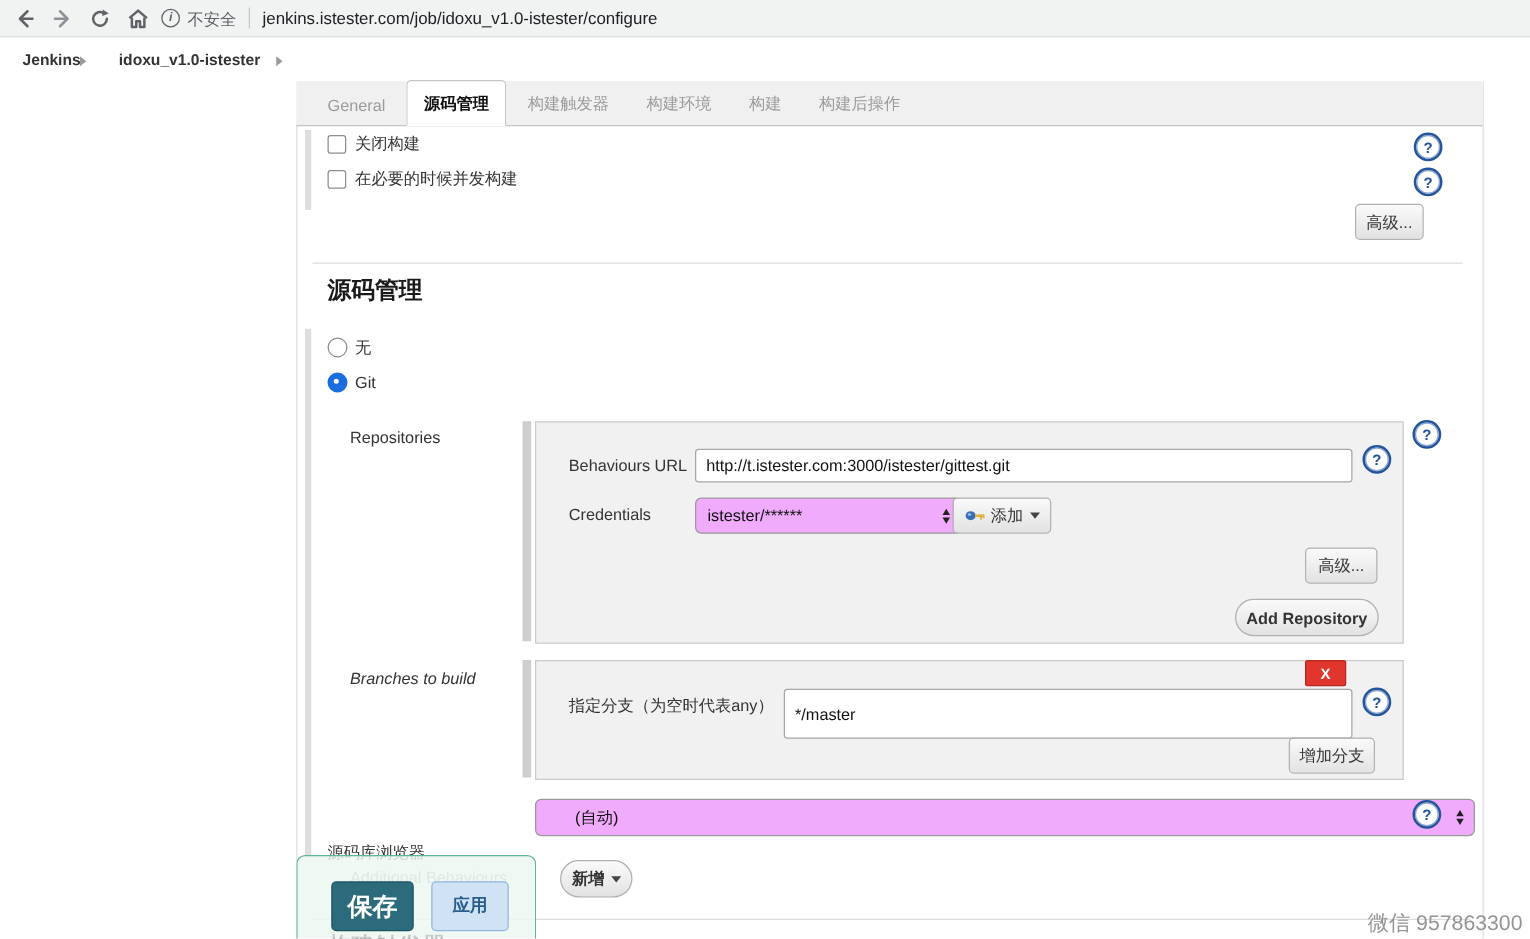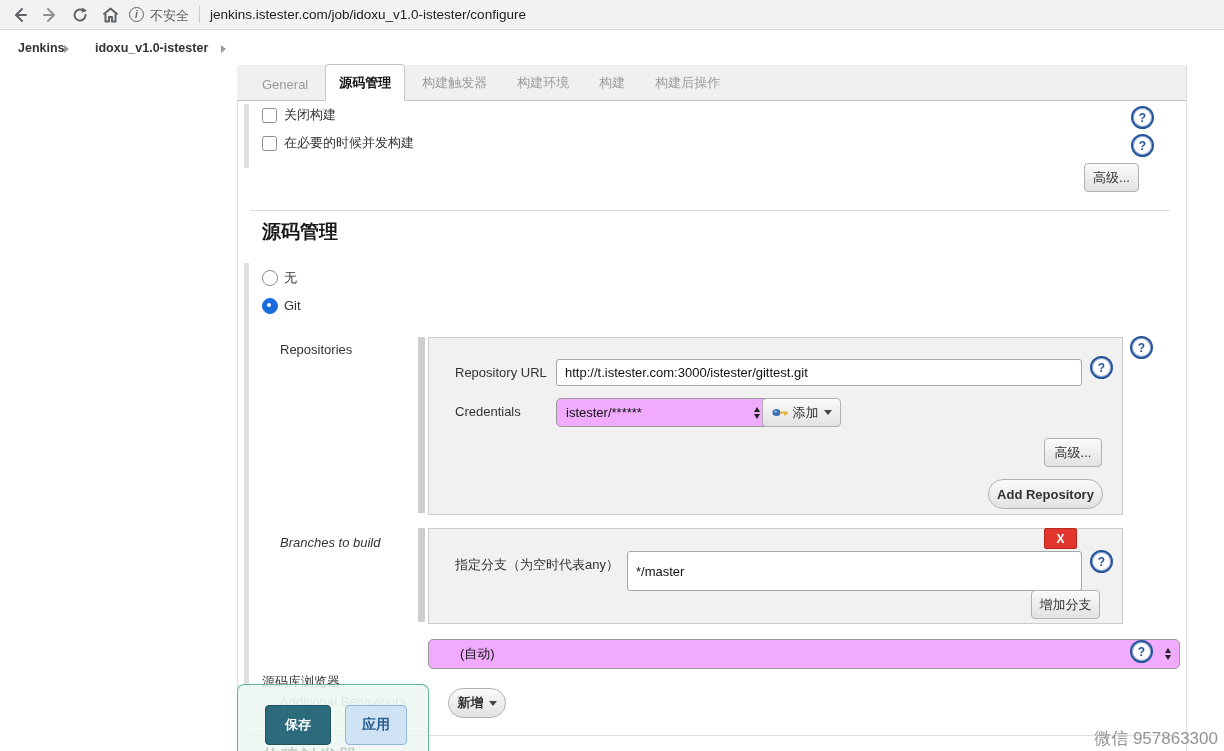--- a/index.html
+++ b/index.html
@@ -62,21 +62,21 @@
 
   .delete-x{position:absolute;width:31px;height:19px;background:#e0362e;border:1px solid #b8281f;border-radius:2px;
             color:#fff;font-weight:bold;font-size:12px;display:flex;align-items:center;justify-content:center;cursor:pointer;}
 
   .section-title{position:absolute;font-size:19px;font-weight:bold;color:#1a1a1a;white-space:nowrap;}
   .hr{position:absolute;height:1px;background:#ddd;}
 
   .float-panel{position:absolute;left:237px;top:684px;width:190px;height:67px;background:rgba(237,247,242,0.82);
                border:1px solid #62b29c;border-bottom:none;border-radius:7px 7px 0 0;z-index:5;}
   .save-btn{position:absolute;left:265px;top:705px;width:64px;height:38px;background:#2b6b7b;border:1px solid #1d525f;
-            border-radius:4px;color:#fff;font-weight:bold;font-size:13px;display:flex;align-items:center;justify-content:center;z-index:6;cursor:pointer;}
+            border-radius:4px;color:#fff;font-weight:bold;font-size:20px;display:flex;align-items:center;justify-content:center;z-index:6;cursor:pointer;}
   .apply-btn{position:absolute;left:345px;top:705px;width:60px;height:38px;background:#cfe3f5;border:1px solid #8fb6dd;
              border-radius:4px;color:#2b5e8c;font-weight:bold;font-size:14px;display:flex;align-items:center;justify-content:center;z-index:6;cursor:pointer;}
   .watermark{position:absolute;right:6px;bottom:1px;font-size:17px;color:#949494;z-index:7;}
   .muted{color:#9aa5a0;}
 </style>
 </head>
 <body>
 
 <div id="screen">
 
@@ -149,21 +149,21 @@
   <div class="radio" style="left:262px;top:270px;"></div>
   <div class="lbl" style="left:284px;top:270px;">无</div>
   <div class="radio selected" style="left:262px;top:298px;"></div>
   <div class="lbl" style="left:284px;top:298px;text-align:right;">Git</div>
 
   <div class="lbl" style="left:280px;top:342px;">Repositories</div>
   <div class="help-icon" style="left:1130px;top:336px;">?</div>
   <div class="chunk-bar" style="left:418px;top:337px;height:176px;"></div>
   <div class="panel" style="left:428px;top:337px;width:693px;height:176px;"></div>
 
-  <div class="lbl" style="left:455px;top:365px;">Repository URL</div>
+  <div class="lbl" style="left:455px;top:365px;">Behaviours URL</div>
   <input class="text-input" style="left: 556px; top: 359px; width: 526px; height: 27px;" value="http://t.istester.com:3000/istester/gittest.git">
   <div class="help-icon" style="left:1090px;top:356px;">?</div>
 
   <div class="lbl" style="left:455px;top:404px;">Credentials</div>
   <div class="select" style="left:556px;top:398px;width:178px;height:27px;">
     <span>istester/******</span>
     <span class="spinner">
         <span class="tri-up"></span>
         <span class="tri-dn"></span>
       </span>

